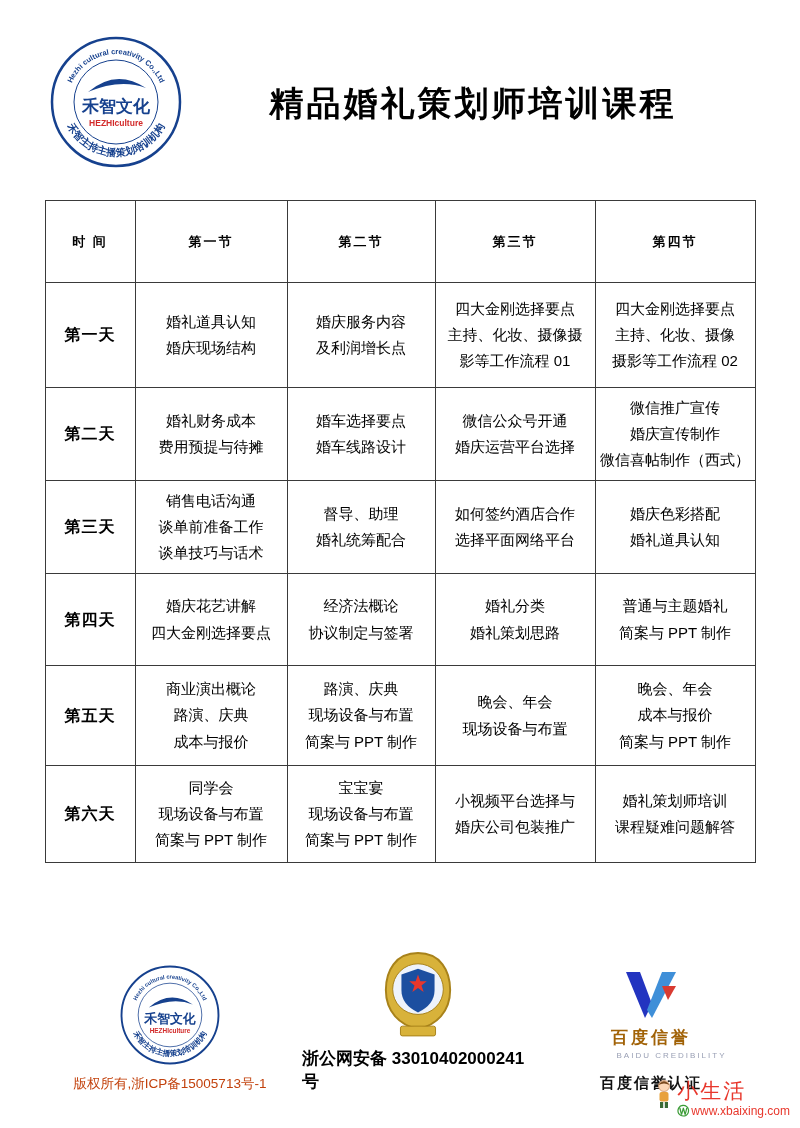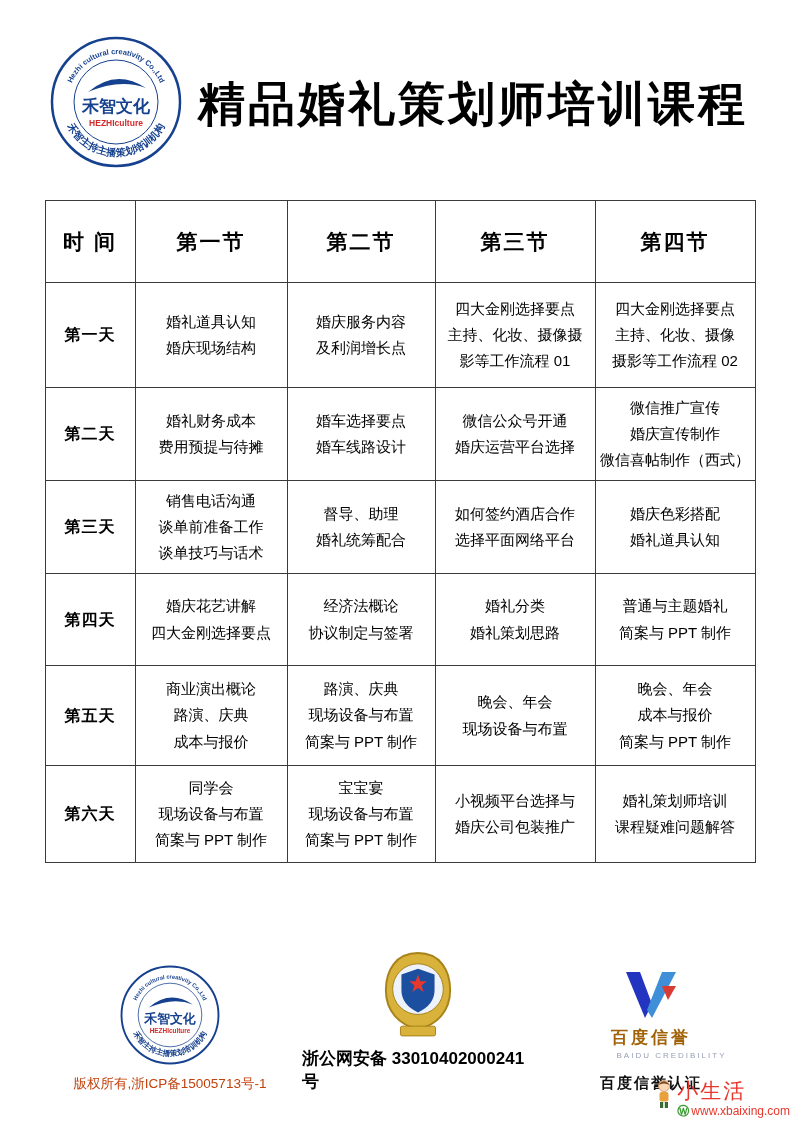--- a/index.html
+++ b/index.html
@@ -12,42 +12,42 @@
     position: relative;
     overflow: hidden;
   }
 
   
   .header { display: flex; align-items: center; padding: 36px 42px 0 50px; }
   .logo-wrap { flex: 0 0 auto; }
   .title {
     flex: 1;
     text-align: center;
-    font-size: 47px;
+    font-size: 34px;
     font-weight: 900;
     letter-spacing: 3px;
     color: #000;
     padding-left: 6px;
   }
 
   
   table.schedule {
     width: 710px;
     margin: 28px auto 0;
     border-collapse: collapse;
     table-layout: fixed;
   }
   .schedule th, .schedule td {
     border: 1px solid #3a3a3a;
     text-align: center;
     vertical-align: middle;
     white-space: pre-line;
     padding: 4px 4px;
   }
-  .schedule th { font-size: 21px; font-weight: bold; height: 82px; letter-spacing: 2px; }
+  .schedule th { font-size: 13px; font-weight: bold; height: 82px; letter-spacing: 2px; }
   .schedule td { font-size: 15px; line-height: 1.75; }
   .schedule td.day { font-size: 16px; font-weight: bold; letter-spacing: 1px; }
   tr.r1 { height: 105px; }
   tr.r2 { height: 93px; }
   tr.r3 { height: 93px; }
   tr.r4 { height: 92px; }
   tr.r5 { height: 100px; }
   tr.r6 { height: 97px; }
 
   

